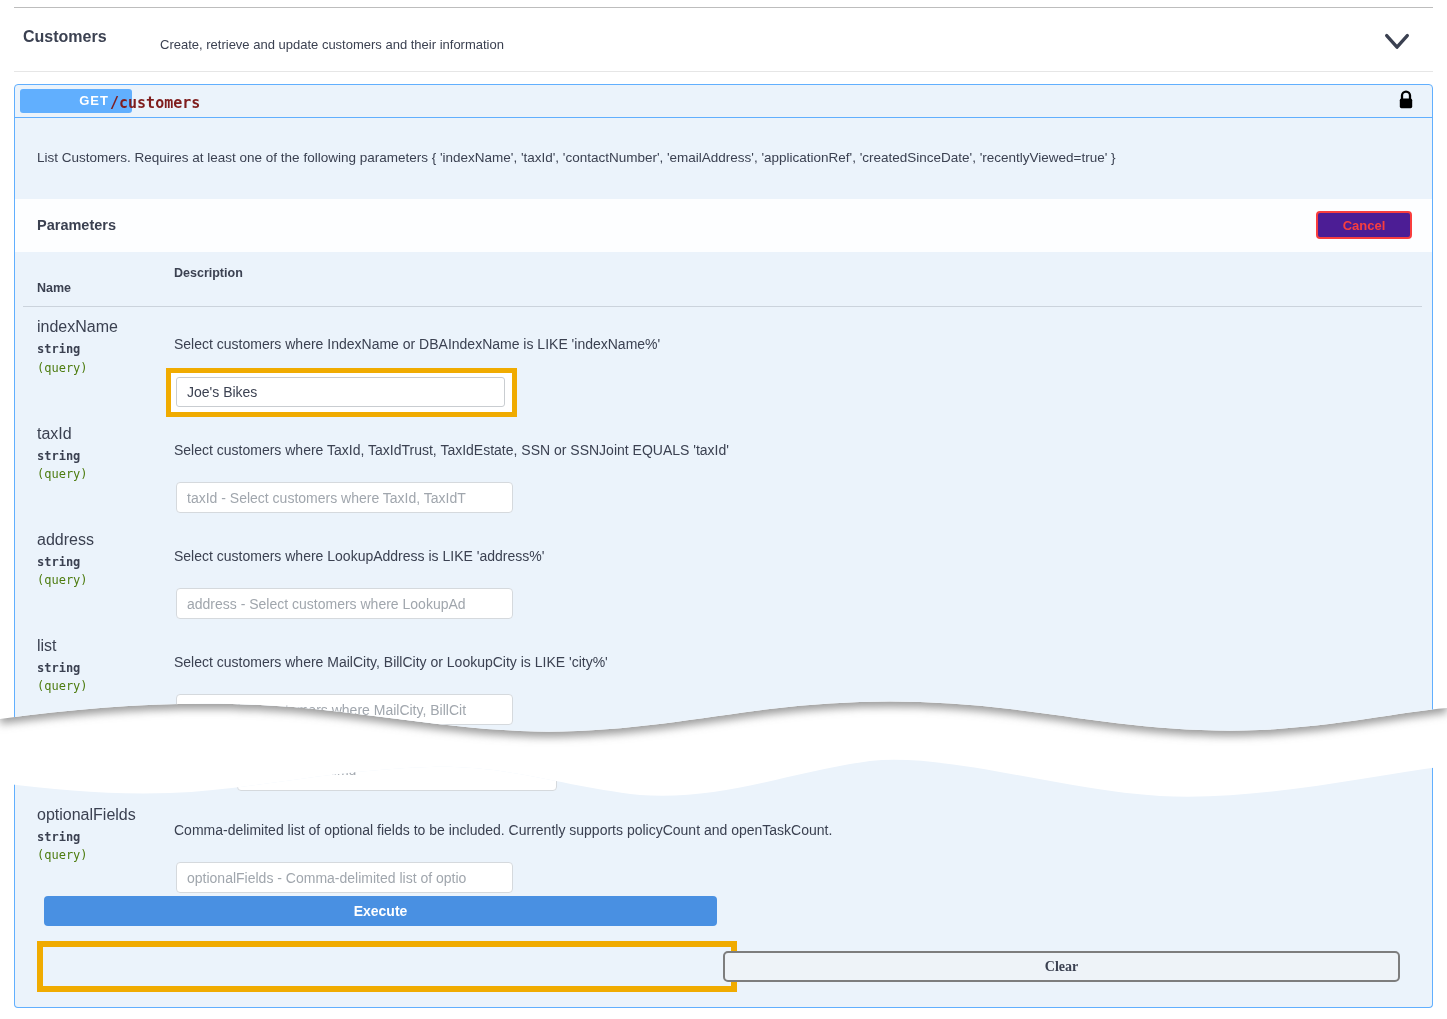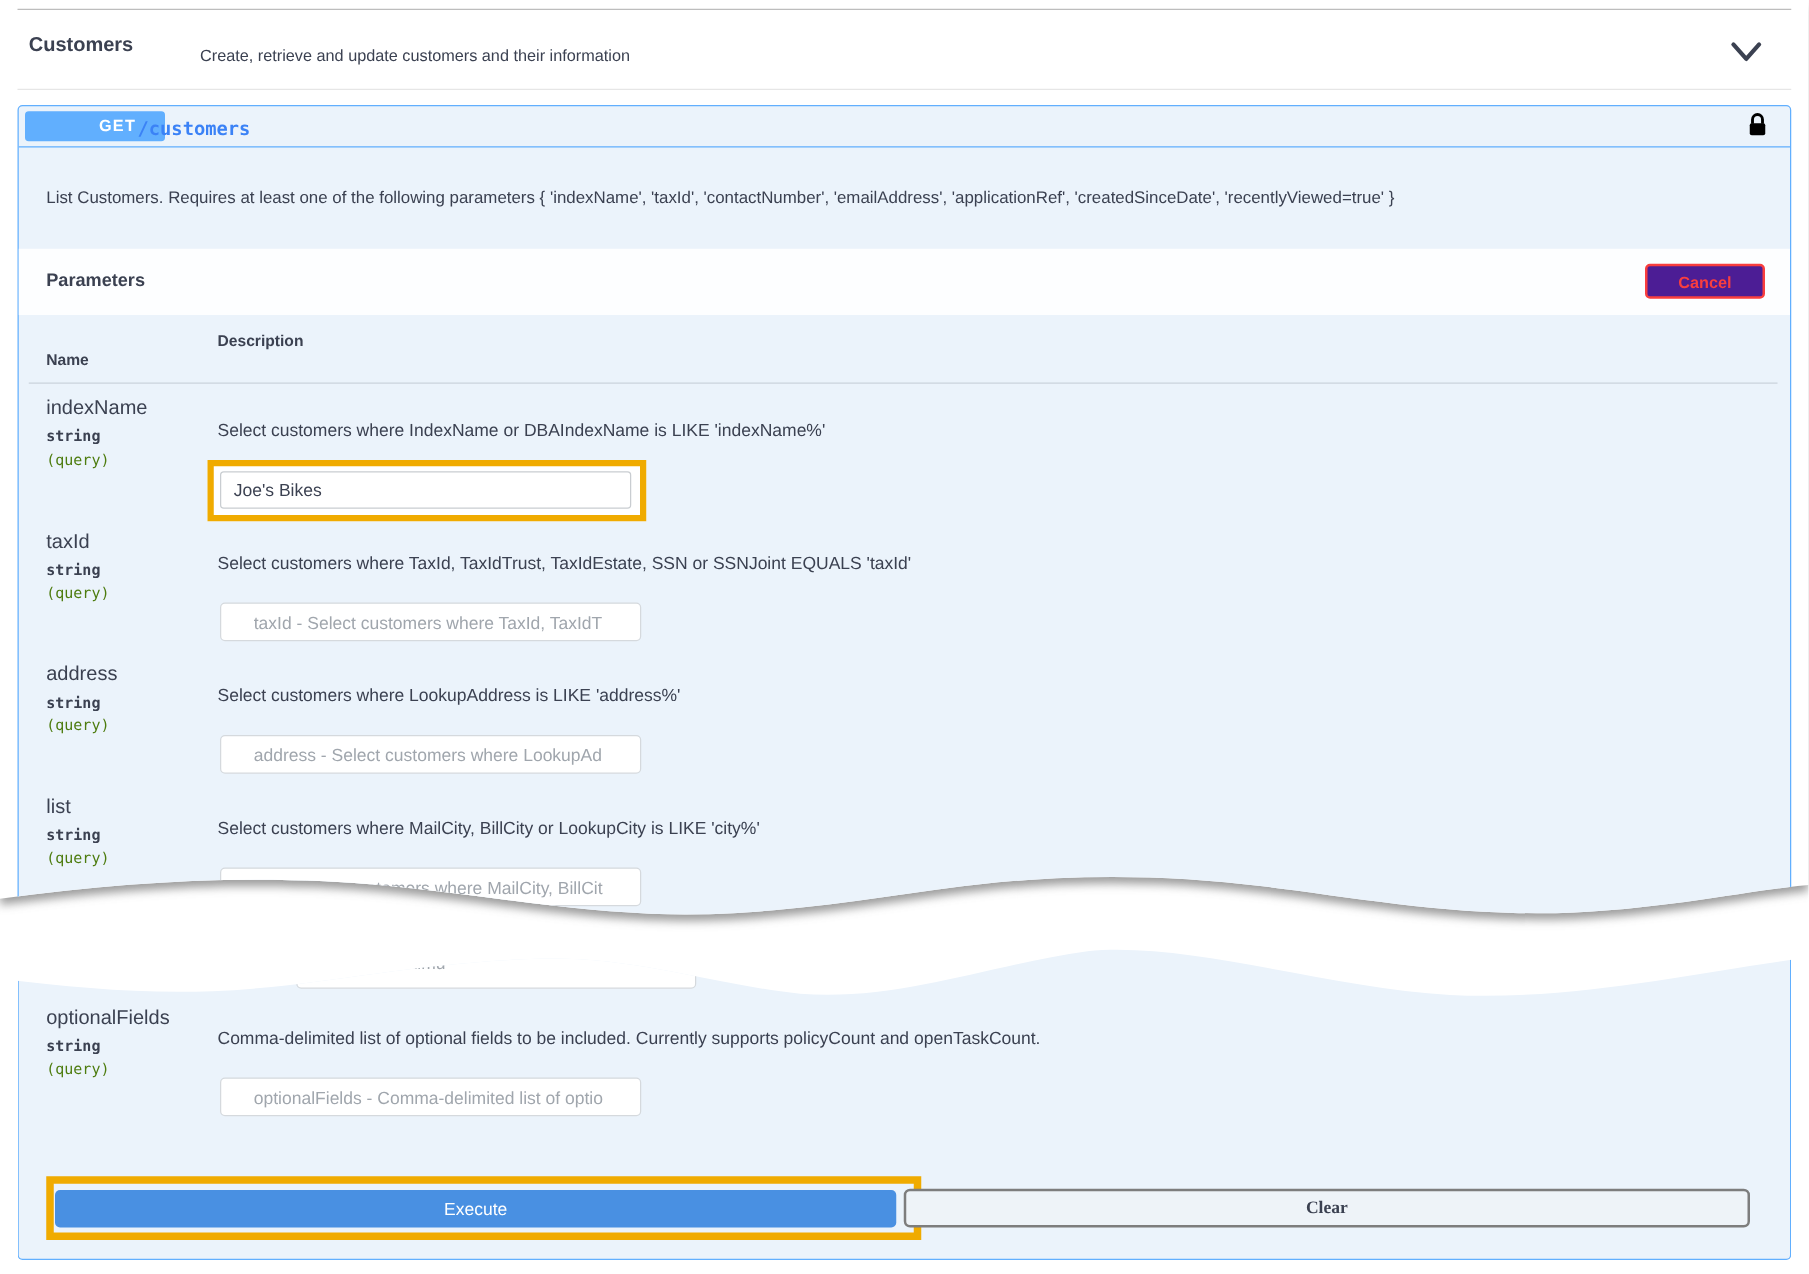--- a/index.html
+++ b/index.html
@@ -22,54 +22,54 @@
   .divider{left:14px;top:71px;width:1419px;height:1px;background:#e6e6e6;}
 
   
   .panel-top{left:14px;top:84px;width:1419px;height:661px;background:#ebf3fb;
              border:1px solid #61affe;border-radius:4px 4px 0 0;box-sizing:border-box;}
   .panel-bottom{left:14px;top:745px;width:1419px;height:263px;background:#ebf3fb;
              border:1px solid #61affe;border-top:none;border-radius:0 0 4px 4px;box-sizing:border-box;}
   .getbar-line{left:15px;top:117px;width:1417px;height:1px;background:#61affe;}
   .get-badge{left:20px;top:89px;width:76px;height:24px;background:#61affe;border-radius:3px;
              color:#fff;font-weight:bold;font-size:13px;text-align:center;line-height:24px;letter-spacing:1px;padding-left:36px;}
-  .op-path{left:110px;top:94px;font-size:15px;font-weight:bold;color:#3b82f6;}
+  .op-path{left:110px;top:94px;font-size:15px;font-weight:bold;color:#7f1d1d;}
   .op-desc{left:37px;top:150px;font-size:13.5px;color:#3b4151;}
 
   .params-bar{left:15px;top:199px;width:1417px;height:53px;background:rgba(255,255,255,0.9);}
   .params-label{left:37px;top:217px;font-size:14.5px;font-weight:bold;}
   .btn-cancel{left:1316px;top:211px;width:96px;height:28px;background:#4c1d95;border:2px solid #f93e3e;
               border-radius:4px;color:#f93e3e;font-weight:bold;font-size:13px;cursor:pointer;
               font-family:"Liberation Sans",sans-serif;box-sizing:border-box;}
 
   .col-head{font-size:12.5px;font-weight:bold;color:#3b4151;}
   .col-div{left:23px;top:306px;width:1399px;height:1px;background:rgba(59,65,81,0.18);}
 
   
   .prow{left:0;top:0;width:100%;height:0;}
   .pname{left:37px;top:0;font-size:16px;color:#3b4151;}
   .ptype{left:37px;top:24px;font-size:12px;font-weight:bold;color:#3b4151;}
   .pin{left:37px;top:42px;font-size:12px;color:#4d7c0f;}
   .pdesc{left:174px;top:17px;font-size:14px;color:#3b4151;}
   .pinput{left:176px;width:337px;height:31px;border:1px solid #d5d9dd;border-radius:4px;background:#fff;
-          padding:0 26px;font-size:14px;color:#3b4151;font-family:"Liberation Sans",sans-serif;box-sizing:border-box;}
+          padding:0 10px;font-size:14px;color:#3b4151;font-family:"Liberation Sans",sans-serif;box-sizing:border-box;}
   .pinput::placeholder{color:#a0a6ad;}
   .hl-box{left:166px;top:50px;width:351px;height:49px;border:5px solid #f0ab00;background:#fff;box-sizing:border-box;}
   .hl-input{left:5px;top:4px;width:329px;height:30px;border:1px solid #c9cdd1;border-radius:3px;
             padding:0 10px;font-size:14px;color:#3b4151;font-family:"Liberation Sans",sans-serif;box-sizing:border-box;}
 
   
   .remnant{left:237px;top:737px;width:320px;height:54px;background:#fff;border:1px solid #d5d9dd;
            border-radius:4px;box-sizing:border-box;}
   .remnant-text{left:249px;top:762px;font-size:14px;color:#a0a6ad;}
 
   
   .hl-exec{left:37px;top:941px;width:700px;height:51px;border:6px solid #f0ab00;box-sizing:border-box;}
-  .btn-execute{left:44px;top:952px;width:673px;height:30px;background:#4990e2;border:none;border-radius:4px;
-               color:#fff;font-weight:normal;font-size:14px;cursor:pointer;font-family:"Liberation Sans",sans-serif;}
+  .btn-execute{left:44px;top:896px;width:673px;height:30px;background:#4990e2;border:none;border-radius:4px;
+               color:#fff;font-weight:bold;font-size:14px;cursor:pointer;font-family:"Liberation Sans",sans-serif;}
   .btn-clear{left:723px;top:951px;width:677px;height:31px;background:#eef3f8;border:2px solid #7d7d7d;
              border-radius:5px;color:#3b4151;font-weight:bold;font-size:14px;cursor:pointer;
              font-family:Liberation Serif, serif;box-sizing:border-box;}
 
   .icon-btn{background:none;border:none;padding:0;cursor:pointer;}
 </style>
 </head>
 <body>
 
 <div class="screen">

